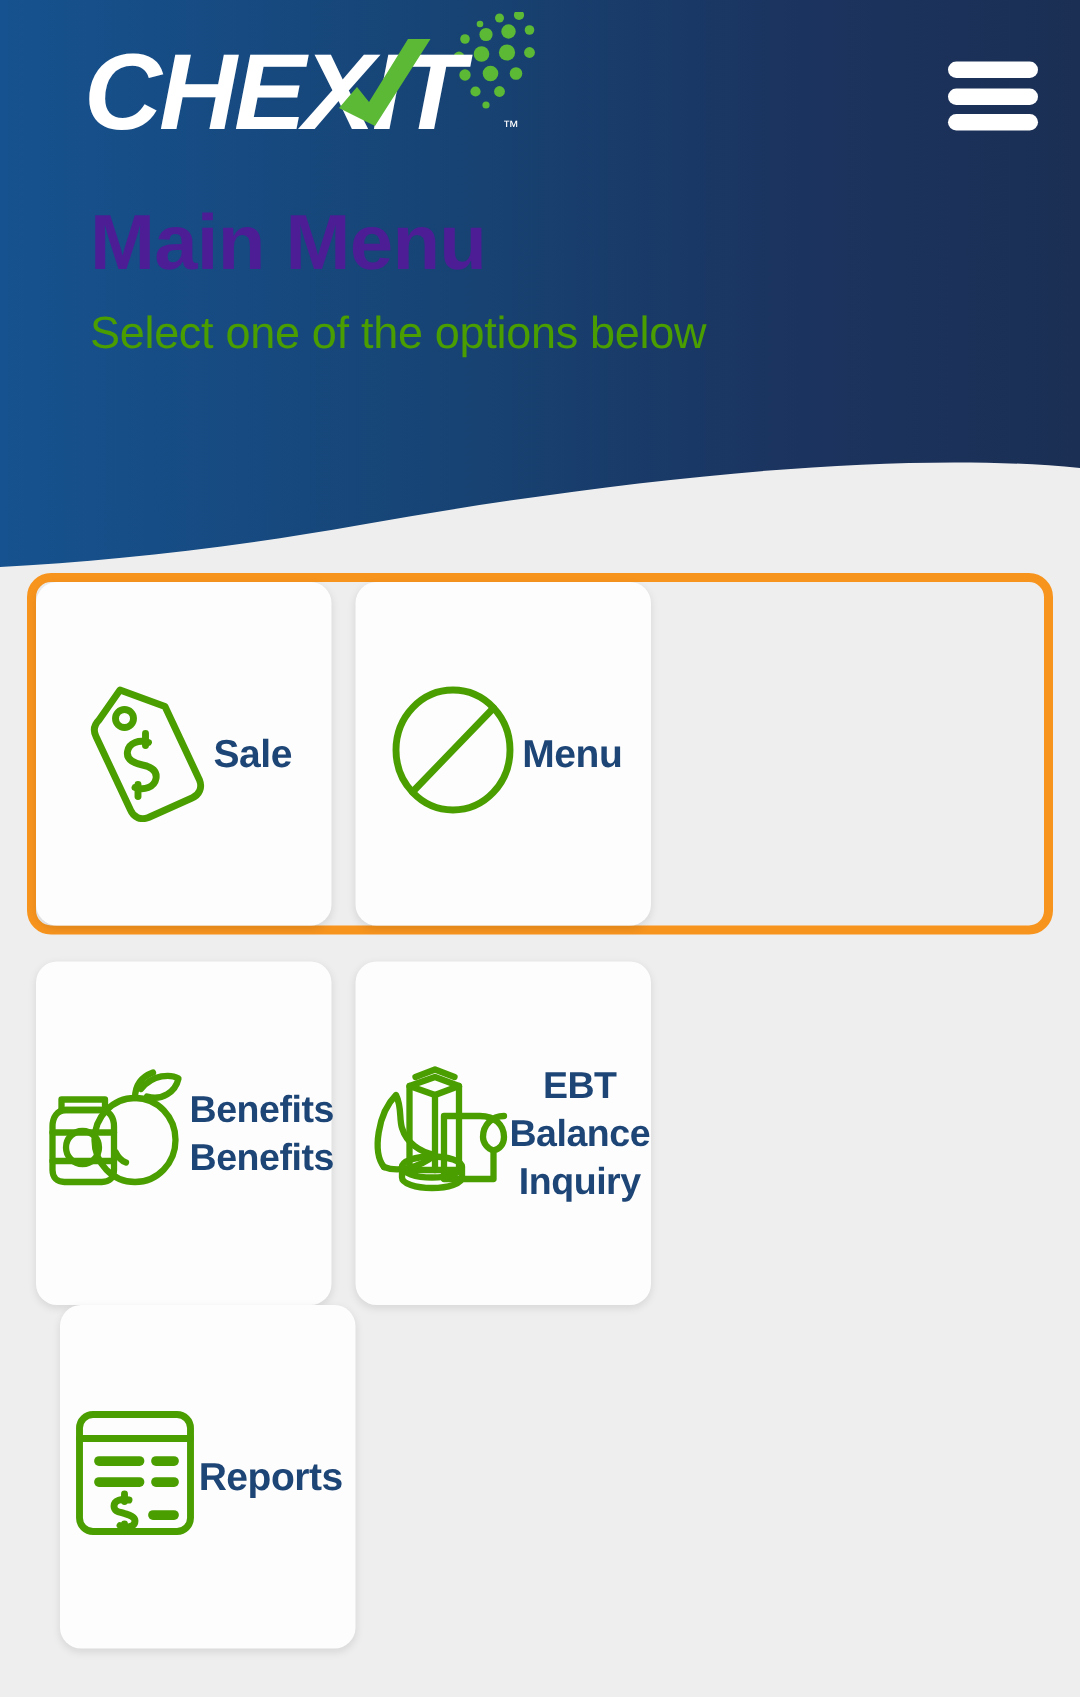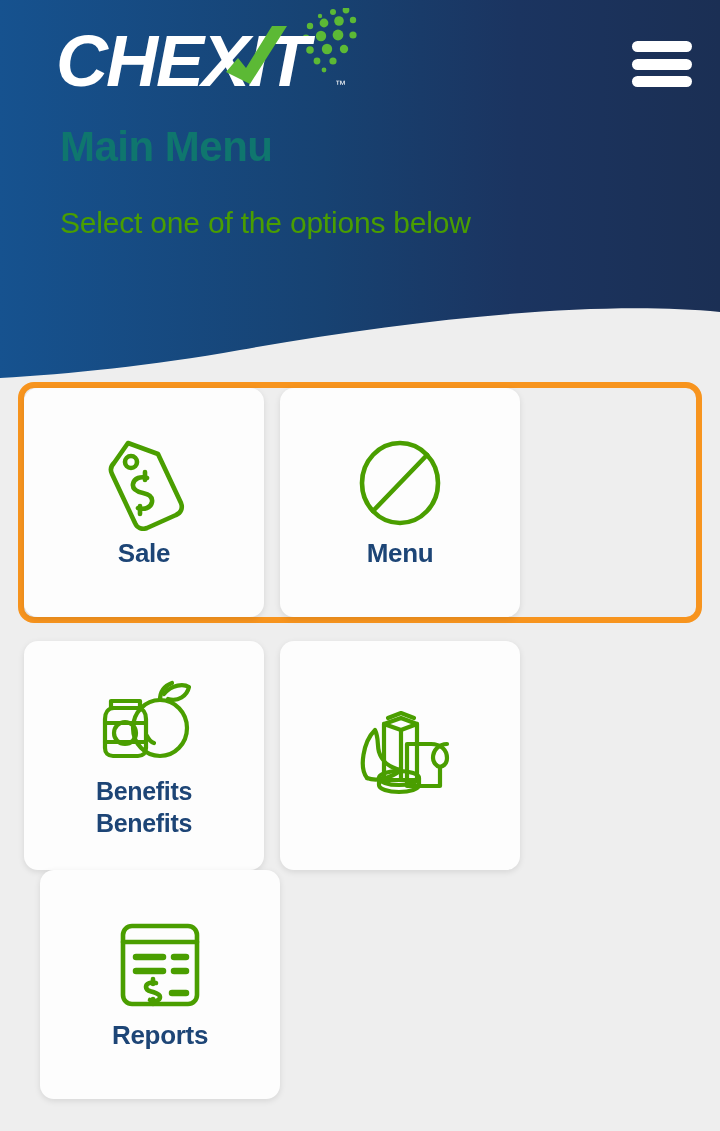--- a/index.html
+++ b/index.html
@@ -64,24 +64,24 @@
     display: block;
     width: 60px;
     height: 11px;
     border-radius: 6px;
     background: #ffffff;
   }
 
   .page-title {
     position: absolute;
     left: 60px;
-    top: 124px;
-    font-size: 42px;
+    top: 134px;
+    font-size: 52px;
     font-weight: 700;
-    color: #0f766e;
+    color: #4c1d95;
     letter-spacing: -0.5px;
     line-height: 1.1;
   }
   .page-subtitle {
     position: absolute;
     left: 60px;
     top: 205px;
     font-size: 30px;
     font-weight: 400;
     color: #4a9e00;
@@ -122,27 +122,27 @@
   .cards {
     position: absolute;
     left: 24px;
     top: 8px;
     display: flex;
     gap: 16px;
   }
   .row-1 .cards { top: 8px; }
 
   .card {
-    width: 240px;
+    width: 197px;
     height: 229px;
     background: #fdfdfd;
     border-radius: 14px;
     box-shadow: 0 2px 6px rgba(0,0,0,0.10);
     display: flex;
-    flex-direction: column;
+    flex-direction: row;
     align-items: center;
     justify-content: center;
     cursor: pointer;
     padding: 6px 22px;
   }
   .card-icon {
     height: 96px;
     display: flex;
     align-items: center;
     justify-content: center;
@@ -288,20 +288,21 @@
               <line x1="52" y1="22" x2="52" y2="72"></line>
               <path d="M39 10 L52 5 L65 10"></path>
 
               <path d="M18 70 C10 60 14 34 26 22 C30 30 28 38 30 44 C33 54 42 60 52 62"></path>
               <path d="M18 70 C28 74 42 70 52 62"></path>
 
               <ellipse cx="50" cy="70" rx="20" ry="7"></ellipse>
               <path d="M30 70 V77 C30 81 39 84 50 84 C61 84 70 81 70 77 V70"></path>
             </svg>
           </div>
+          <div class="card-label small">EBT Balance Inquiry</div>
         </div>
 
       </div>
     </div>
 
     <div class="row row-3">
       <div class="cards">
 
         <div class="card">
           <div class="card-icon">

